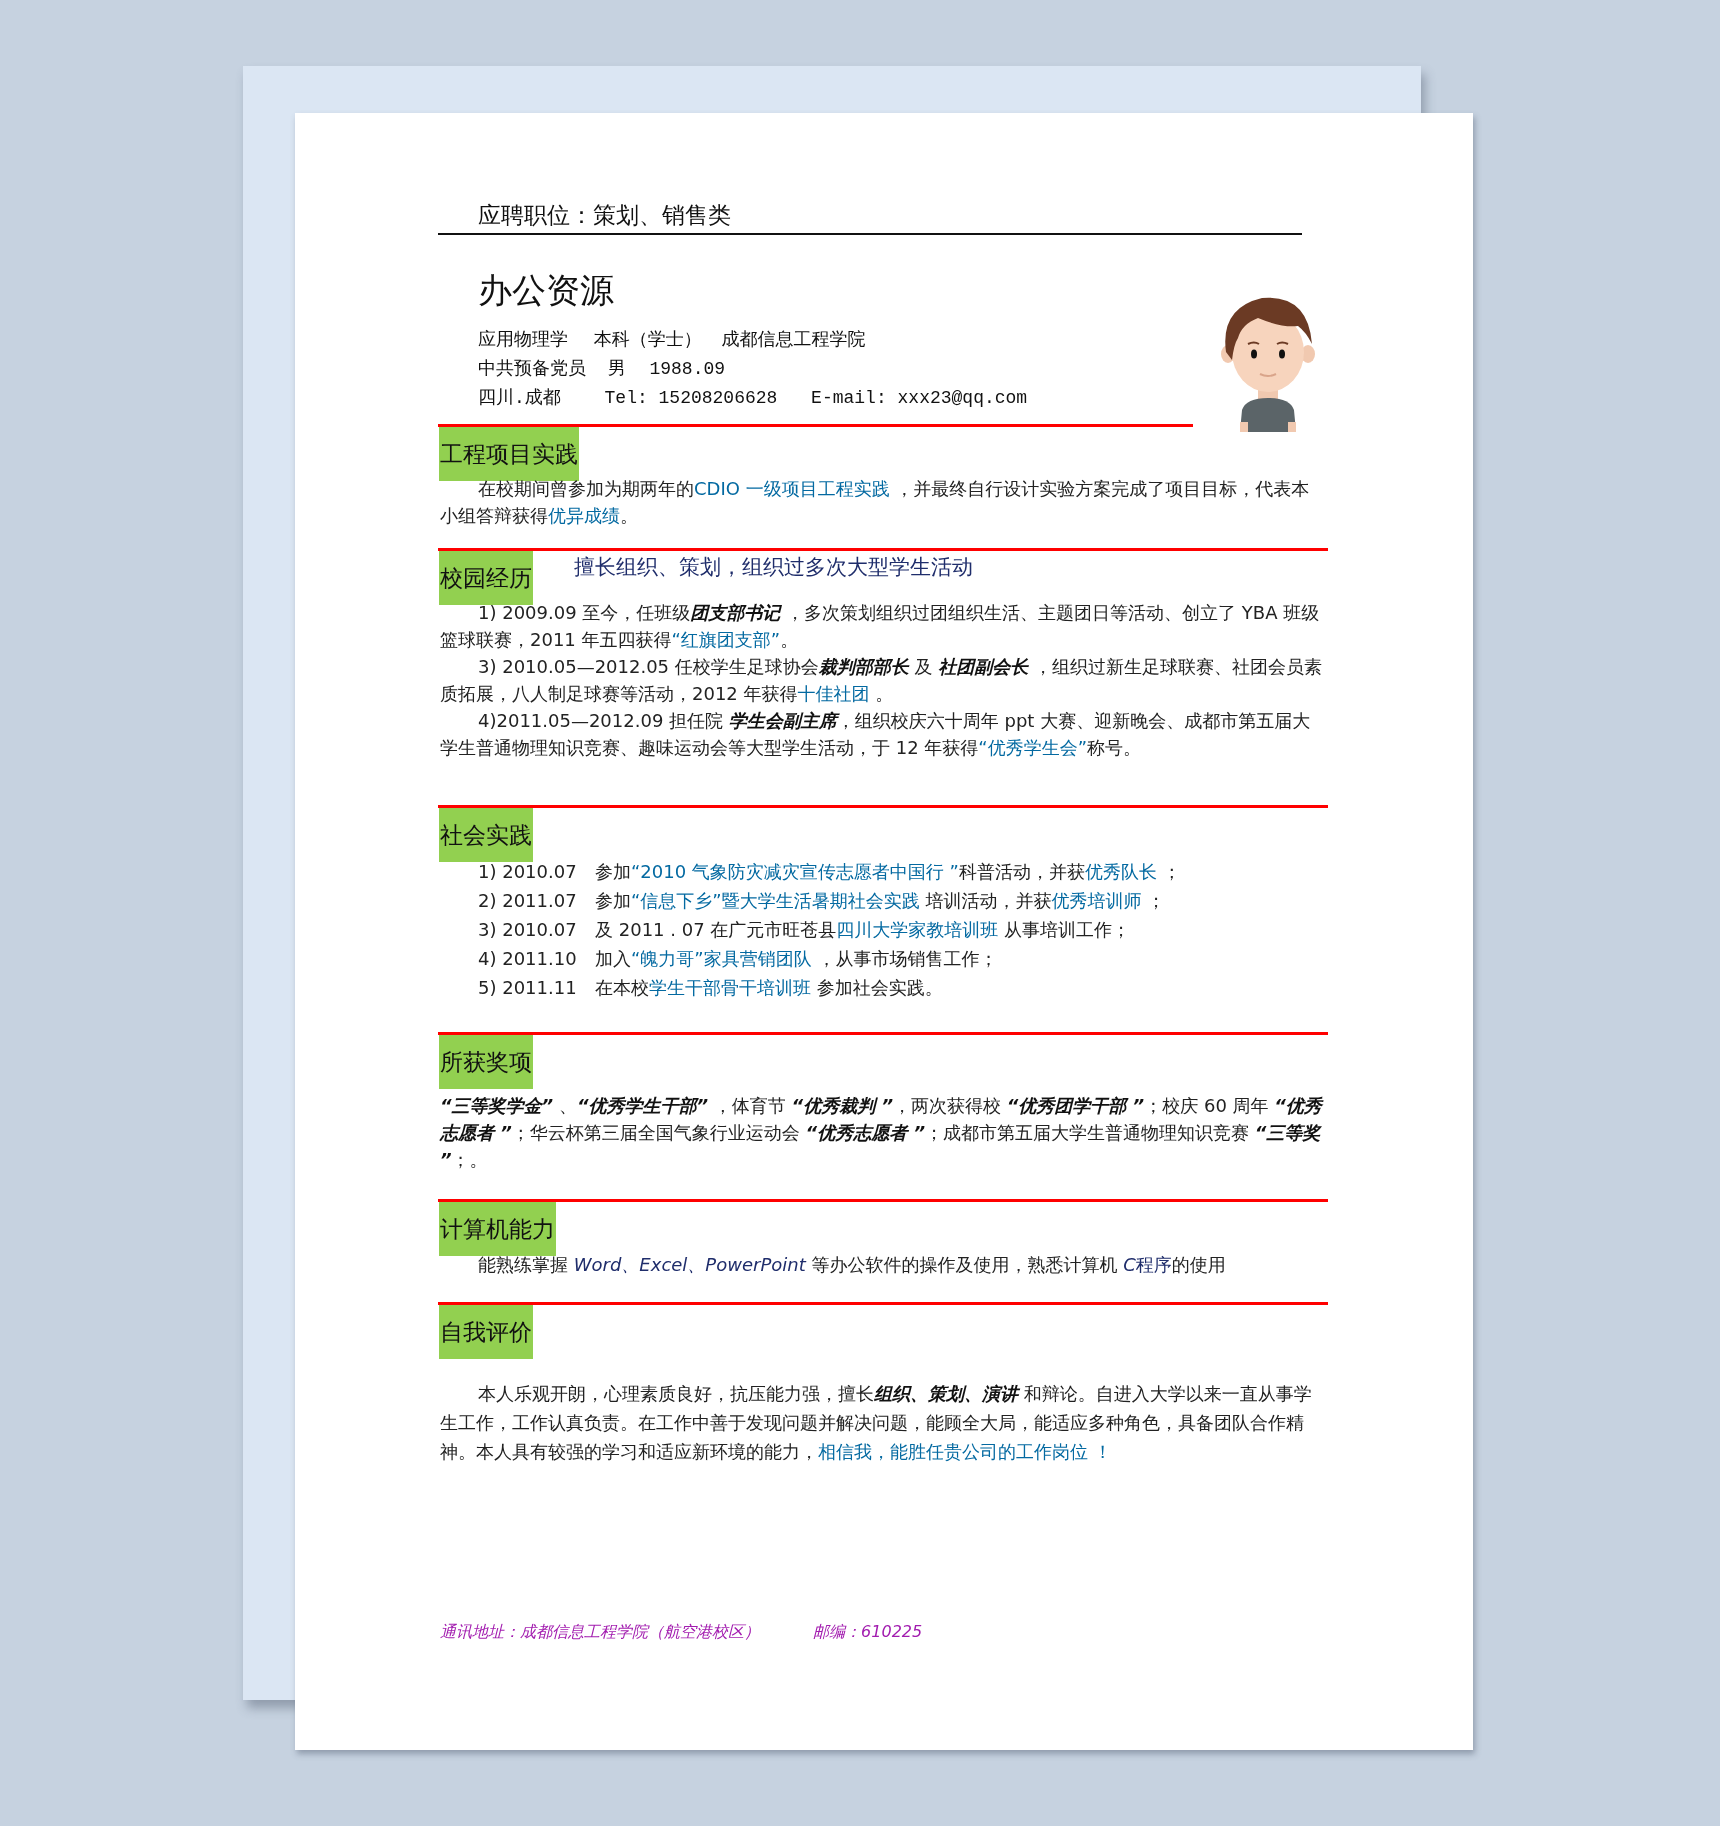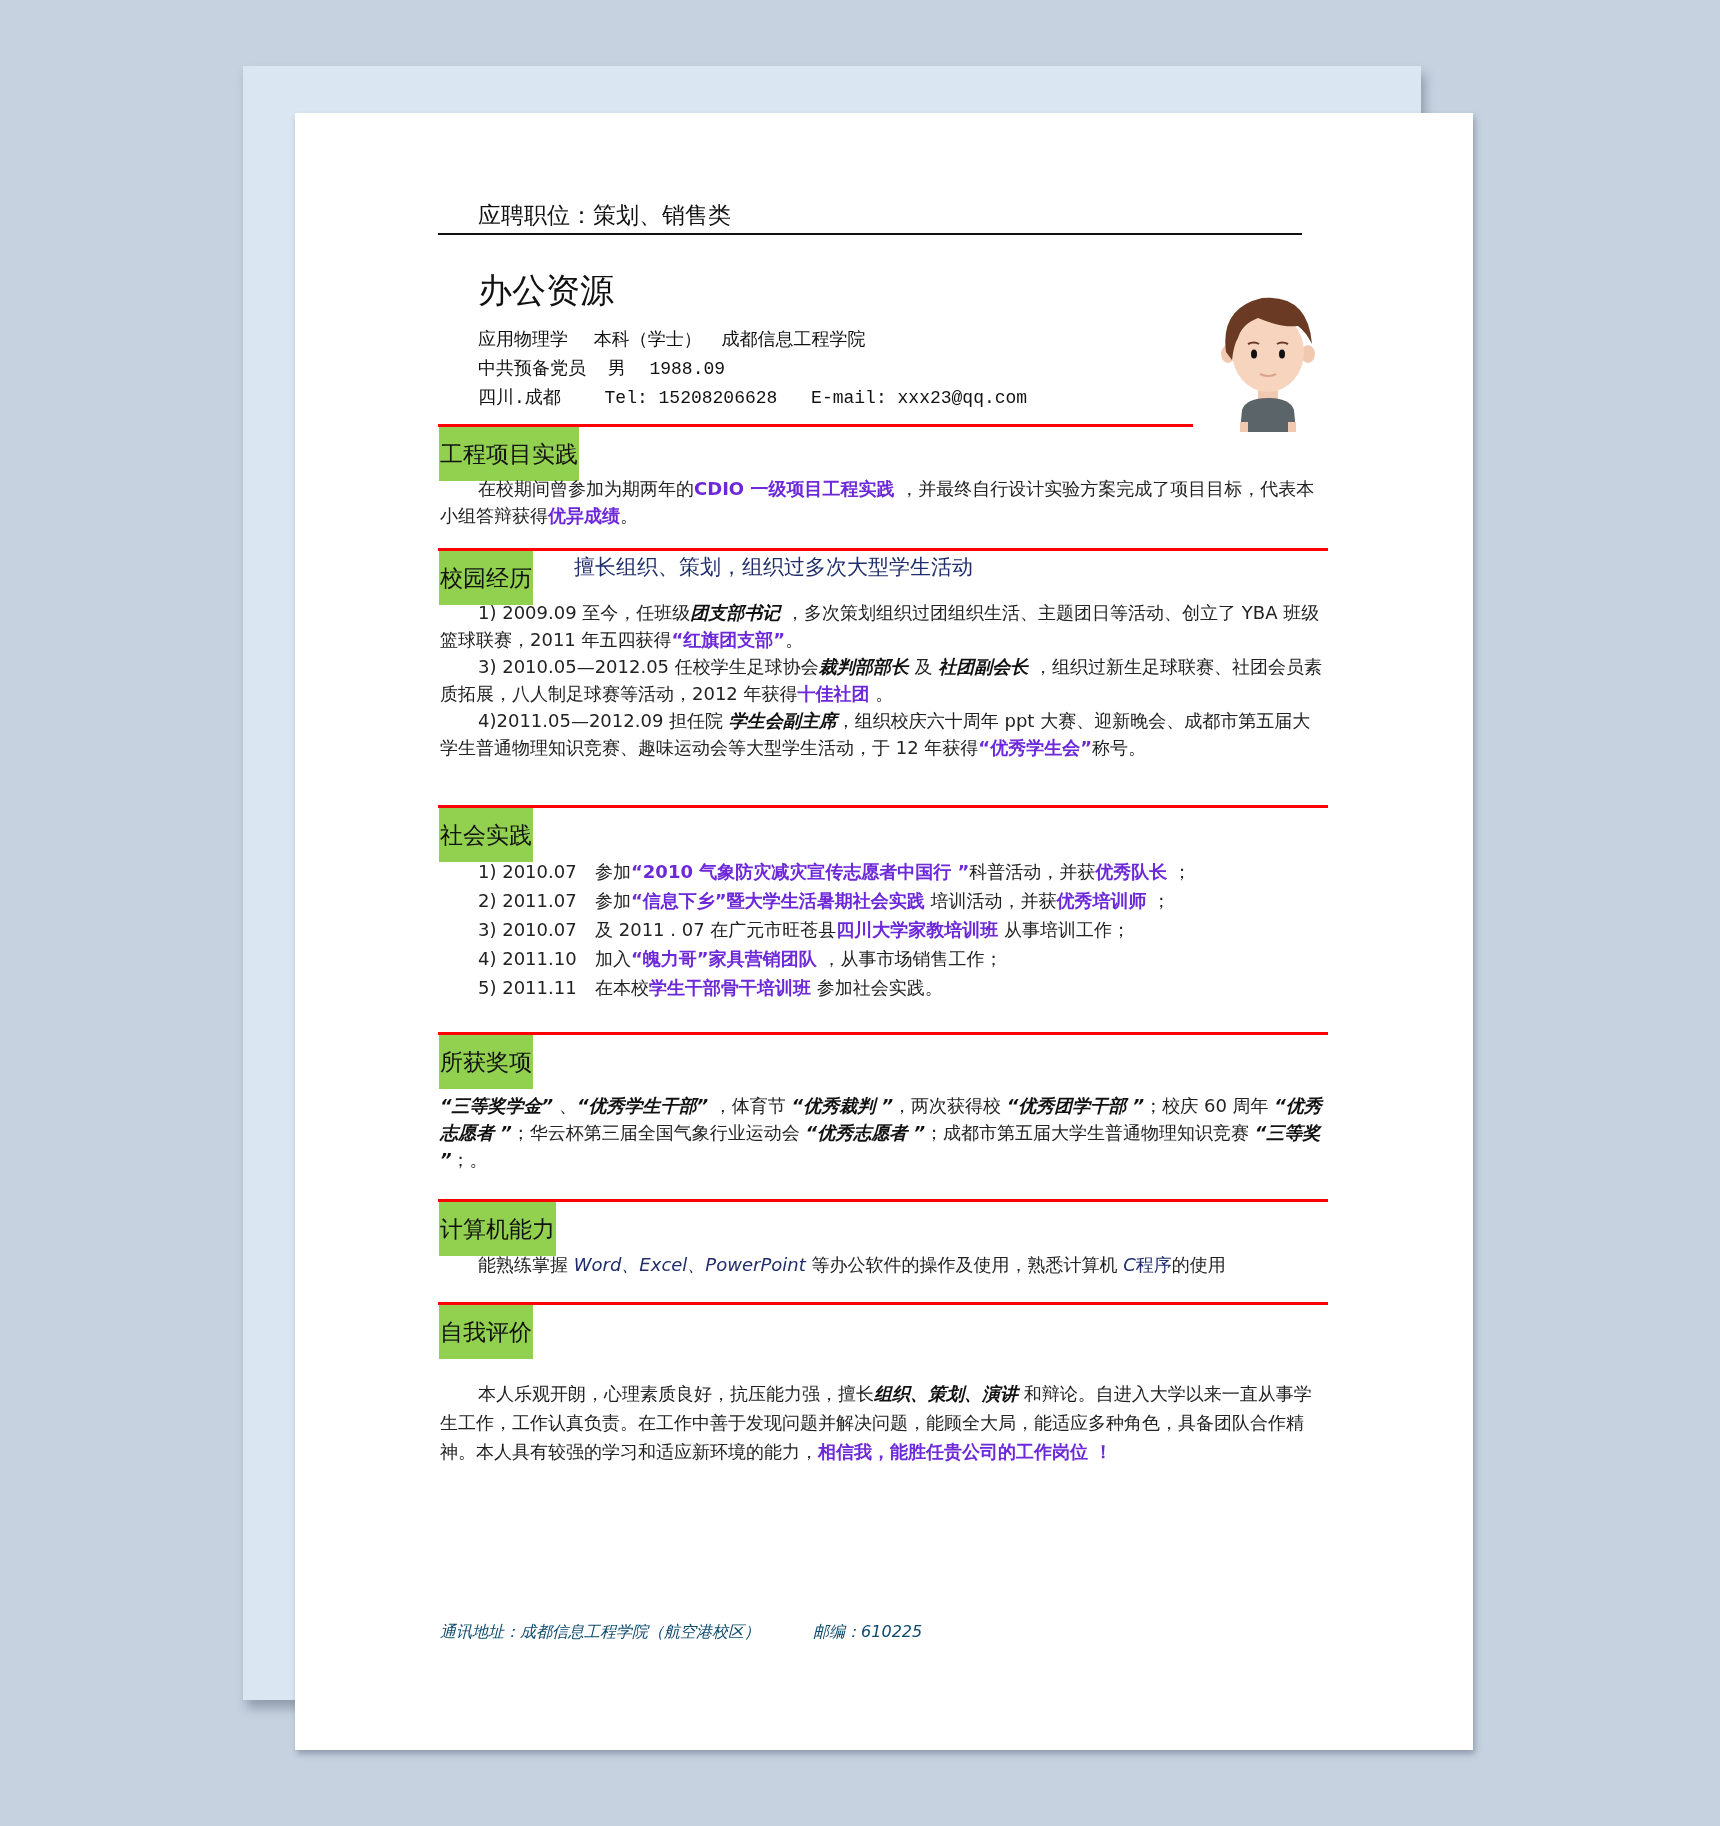--- a/index.html
+++ b/index.html
@@ -30,27 +30,27 @@
   .avatar { left: 1212px; top: 288px; width: 112px; height: 144px; }
   .red-line { position: absolute; height: 3px; background: #ff0000; }
   .sec-head {
     position: absolute; left: 439px; font-size: 23px;
     background: #92d050; color: #111; padding: 12px 1px; line-height: 30px;
   }
   .sec-sub { position: absolute; font-size: 21px; color: #1f2d6b; white-space: nowrap; }
   .para { position: absolute; left: 440px; width: 886px; font-size: 18px; line-height: 27px; color: #222; }
   .para p { margin: 0; }
   .indent { text-indent: 38px; }
-  .b { font-weight: bold; color: #6d28d9; }
+  .b { font-weight: normal; color: #0369a1; }
   .bi { font-weight: bold; font-style: italic; color: #111; }
   .blue-i { font-style: italic; color: #1f2d6b; }
   .blue { color: #1f2d6b; }
   .practice-row { position: absolute; left: 478px; font-size: 18px; color: #222; white-space: nowrap; }
   .practice-row .date { display: inline-block; width: 117px; }
-  .footer { left: 440px; top: 1622px; font-size: 16px; font-style: italic; color: #0c4a6e; }
+  .footer { left: 440px; top: 1622px; font-size: 16px; font-style: italic; color: #a21caf; }
   .footer .zip { margin-left: 48px; }
 </style>
 </head>
 <body>
 
 <div class="back-page"></div>
 <div class="front-page"></div>
 
 <div class="abs job-title">应聘职位：策划、销售类</div>
 <div class="abs job-line"></div>

